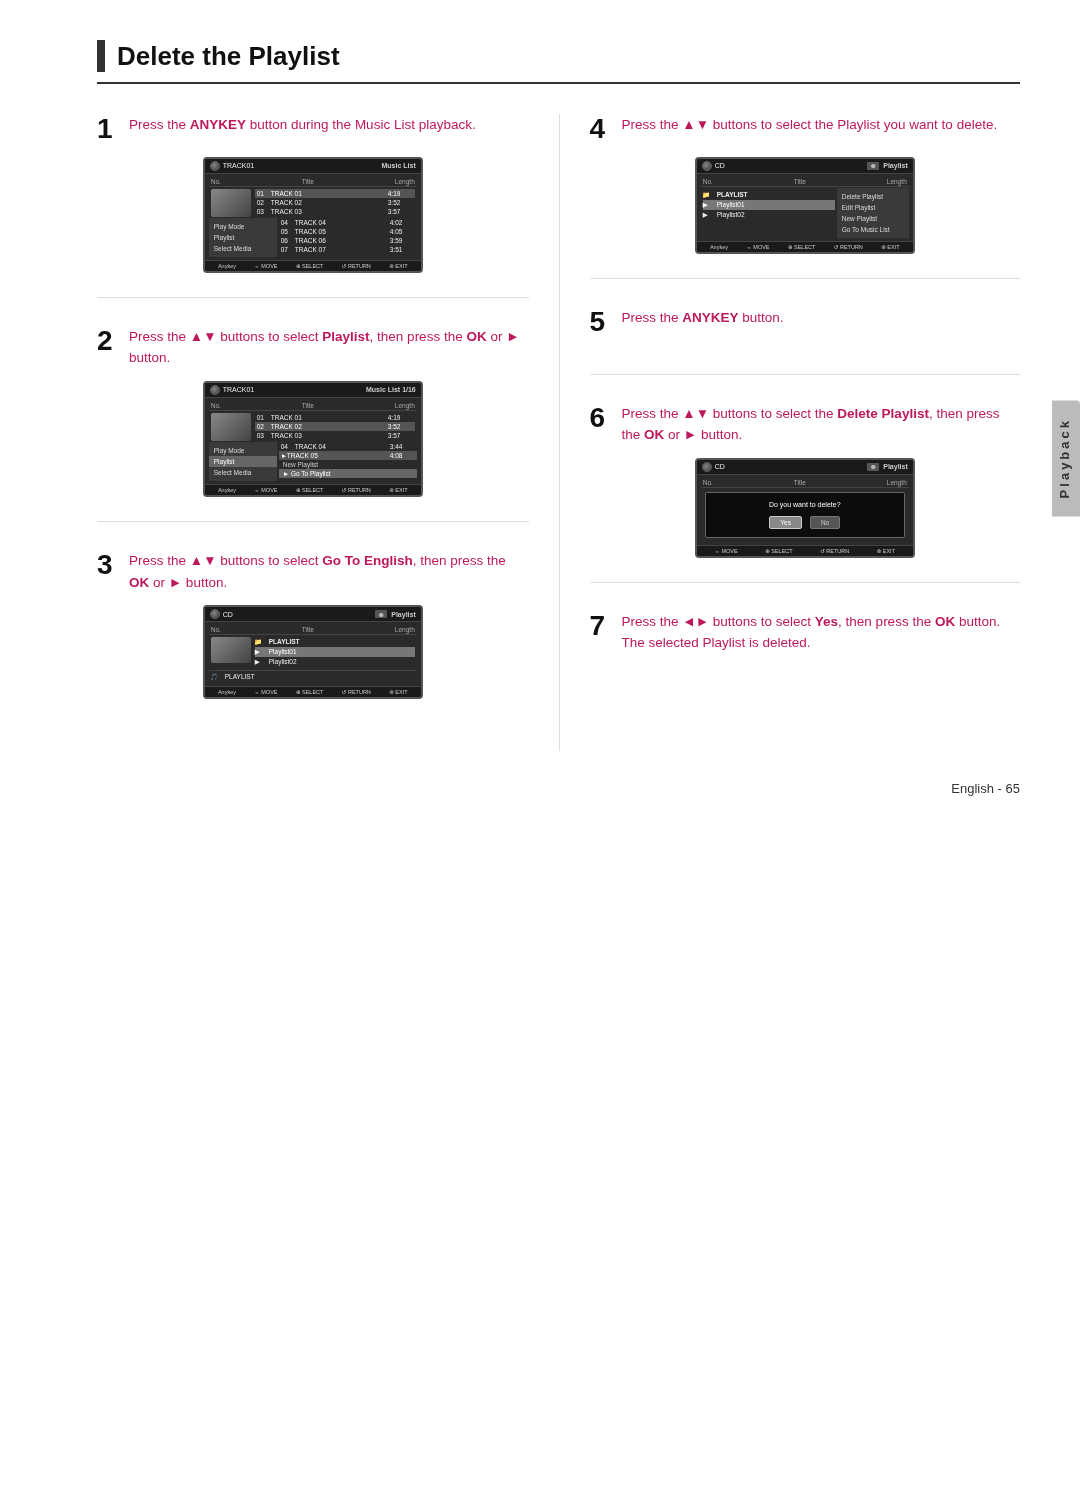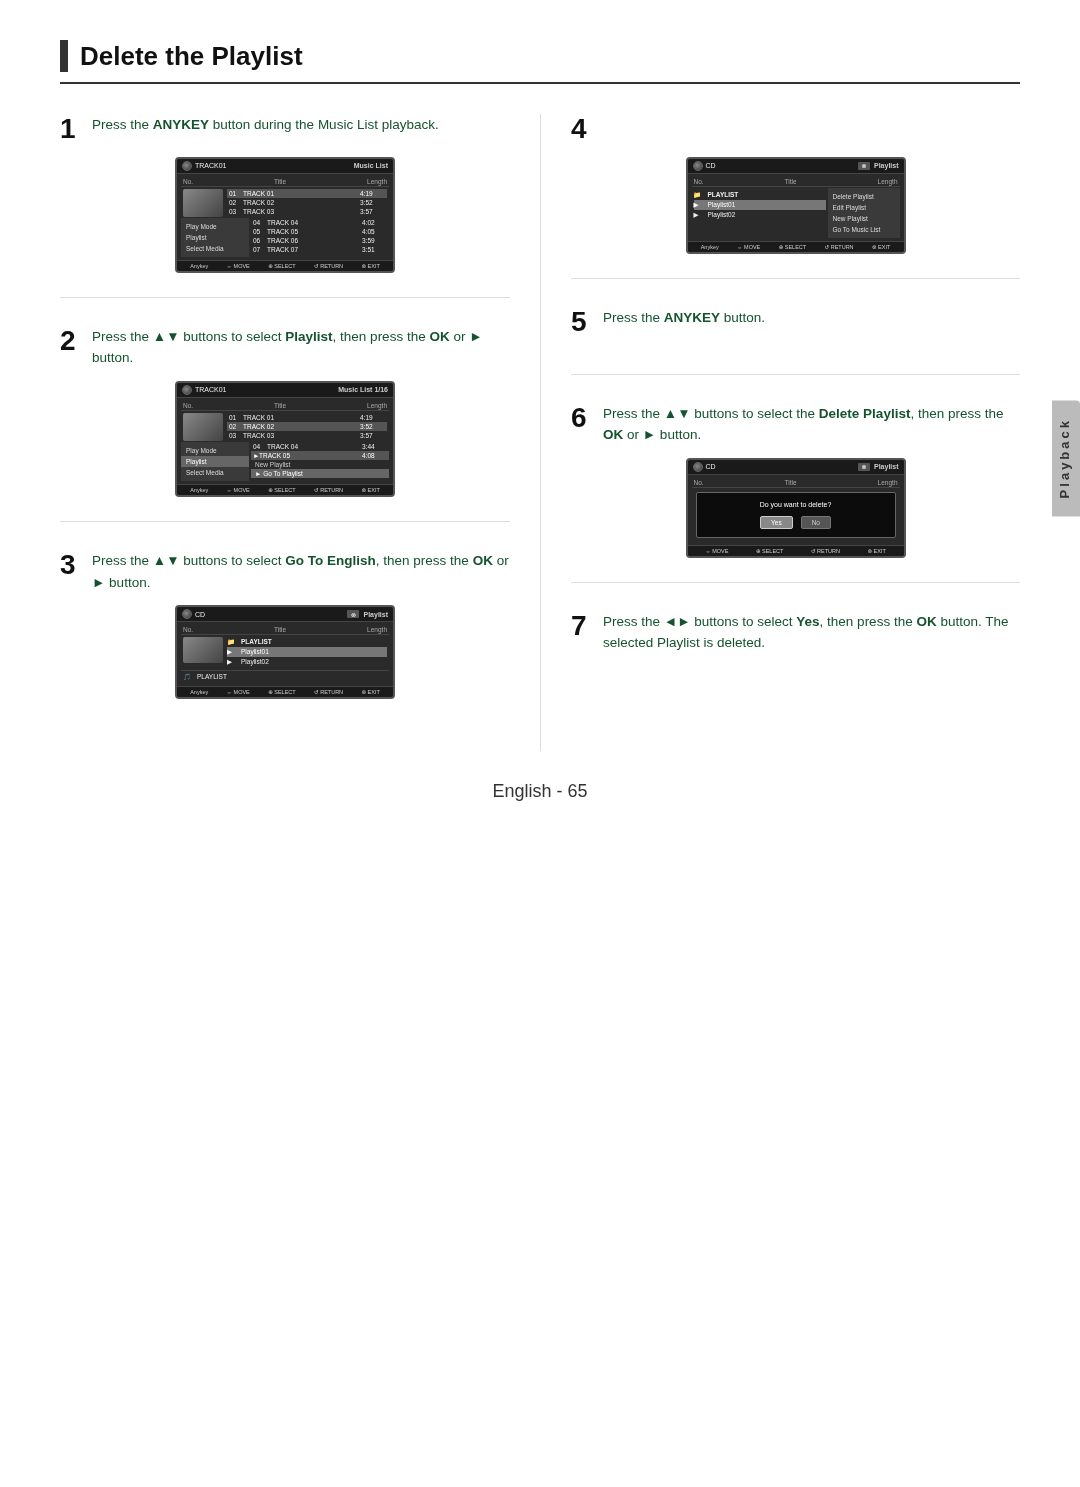--- a/index.html
+++ b/index.html
@@ -8,20 +8,21 @@
       font-family: Arial, sans-serif;
       width: 1080px;
       min-height: 1487px;
       position: relative;
       color: #222;
     }
 
     .page-container {
       padding: 40px 60px;
       position: relative;
+      margin-left: 37px;
     }
 
     
     .section-title {
       display: flex;
       align-items: center;
       margin-bottom: 30px;
       border-bottom: 2px solid #333;
       padding-bottom: 10px;
     }
@@ -64,21 +65,21 @@
       font-size: 28px;
       font-weight: bold;
       color: #111;
       margin-right: 10px;
       line-height: 1.1;
       min-width: 22px;
     }
     .step-text {
       font-size: 13.5px;
       line-height: 1.6;
-      color: #14532d;
+      color: #be185d;
     }
     .step-text b { font-weight: bold; }
 
     
     .screen-mock {
       background: #2a2a2a;
       border: 2px solid #555;
       border-radius: 4px;
       width: 220px;
       margin: 0 auto;
@@ -158,22 +159,22 @@
       color: #ddd;
       white-space: nowrap;
     }
     .side-menu-item.active {
       background: #666;
       color: #fff;
     }
 
     
     .page-number {
-      text-align: center;
-      font-size: 18px;
+      text-align: right;
+      font-size: 13px;
       color: #333;
       margin-top: 20px;
       padding-top: 10px;
     }
   </style>
 </head>
 <body>
 
 <div class="page-container">
 
@@ -403,20 +404,23 @@
         </div>
       </div>
 
     </div>
 
     <div class="right-col">
 
       <div class="step">
         <div class="step-header">
           <span class="step-number">4</span>
+          <p class="step-text">
+            Press the ▲▼ buttons to select the Playlist you want to delete.
+          </p>
         </div>
 
         <div class="screen-mock" style="width:220px; margin:0 auto;">
           <div class="screen-header">
             <div class="screen-header-left">
               <span class="disc-icon"></span>
               <span>CD</span>
             </div>
             <div style="display:flex;align-items:center;gap:4px;">
               <div style="background:#555;width:12px;height:8px;border-radius:1px;font-size:6px;color:#fff;display:flex;align-items:center;justify-content:center;">⊗</div>

